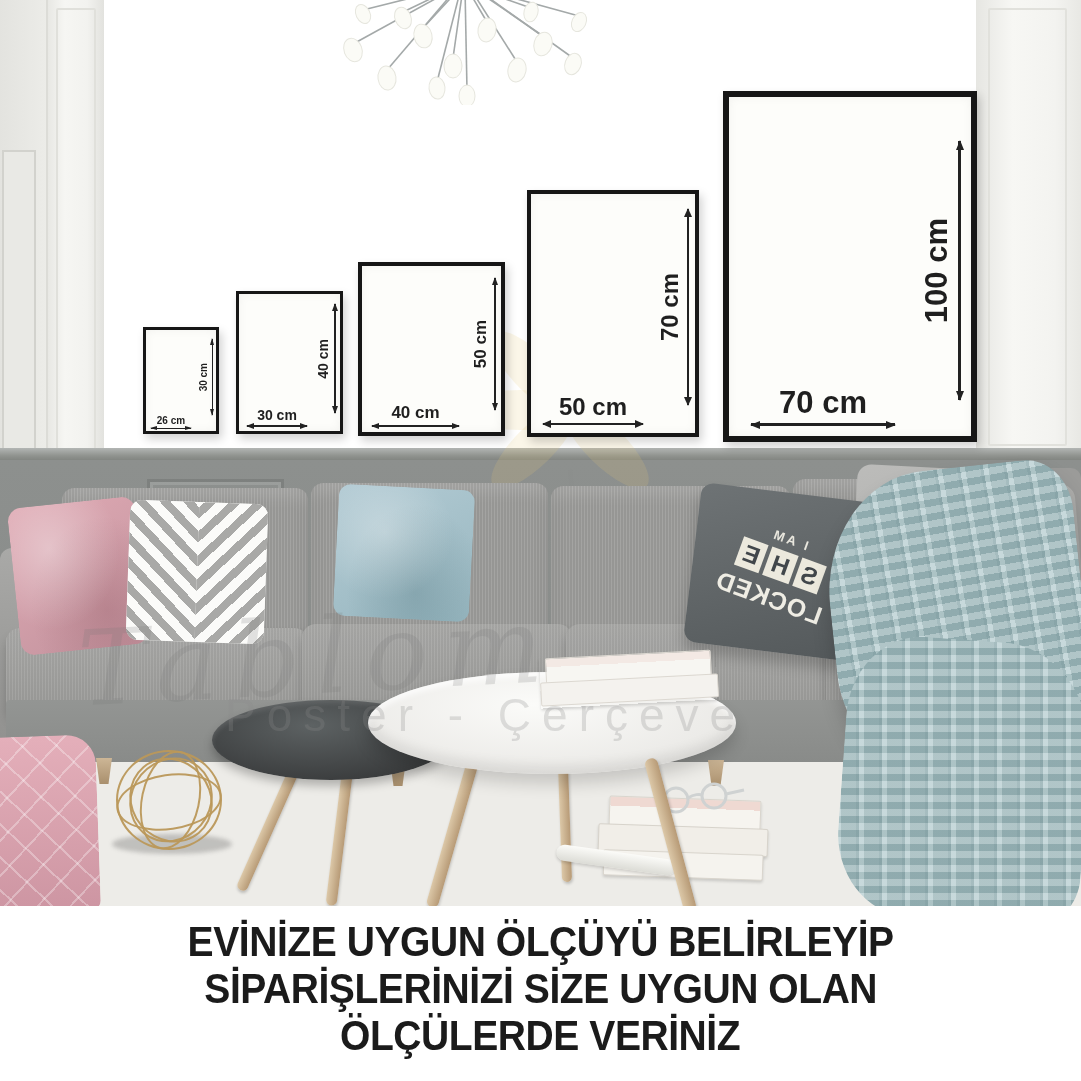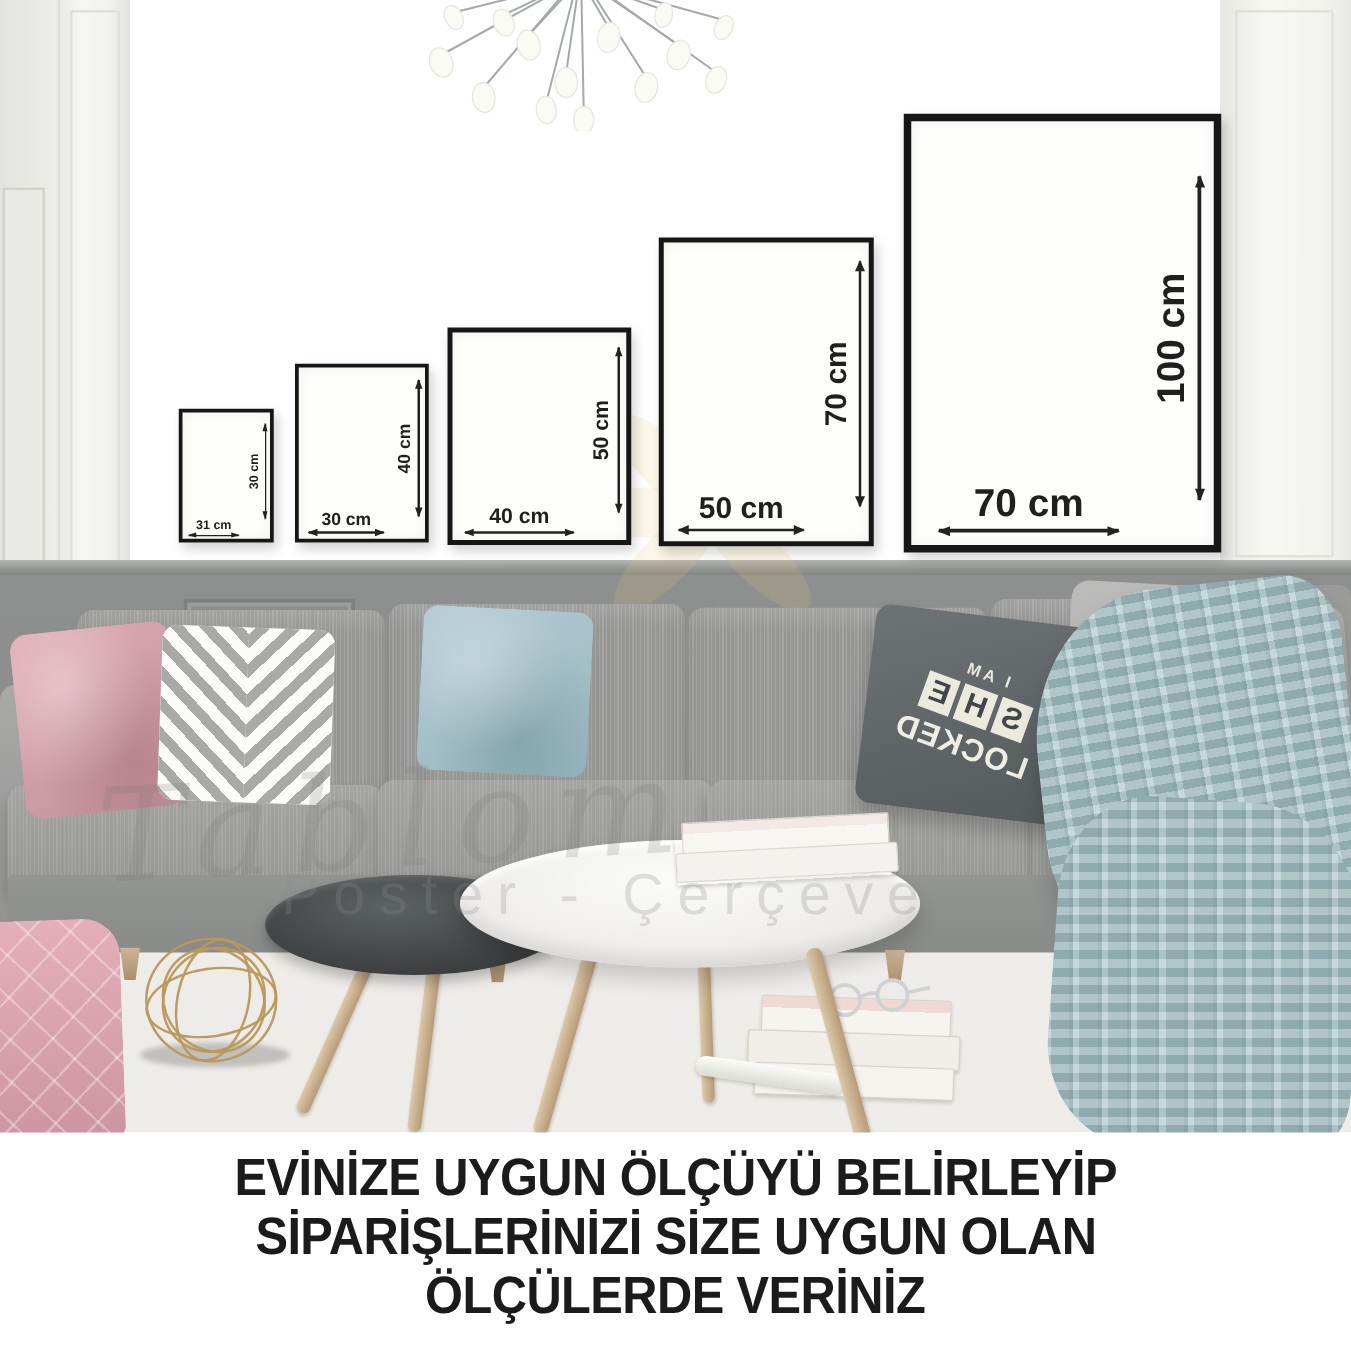--- a/index.html
+++ b/index.html
@@ -242,21 +242,21 @@
       <ellipse cx="206" cy="12" rx="7" ry="10" transform="rotate(14 206 12)"></ellipse>
     </g>
   </svg>
 
   <div class="frame f1">
     <div class="vdim">
       <span class="vlabel">30 cm</span>
       <span class="arrow-v"></span>
     </div>
     <div class="hdim">
-      <span class="hlabel">31 cm</span>
+      <span class="hlabel">26 cm</span>
       <span class="arrow-h"></span>
     </div>
   </div>
   <div class="frame f2">
     <div class="vdim">
       <span class="vlabel">40 cm</span>
       <span class="arrow-v"></span>
     </div>
     <div class="hdim">
       <span class="hlabel">30 cm</span>

